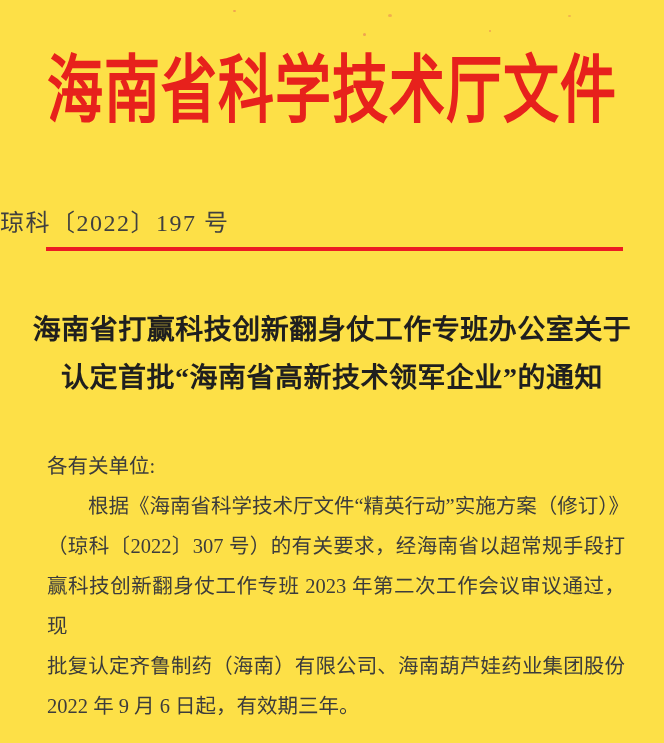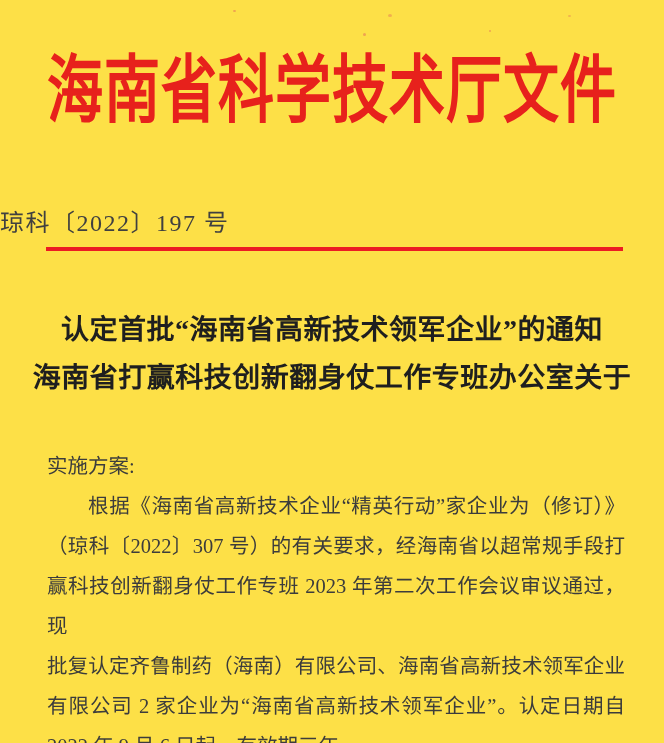--- a/index.html
+++ b/index.html
@@ -117,29 +117,28 @@
   <div class="speck s4"></div>
   <div class="speck s5"></div>
 
   <h1 class="org-title">海南省科学技术厅文件</h1>
 
   <div class="doc-number">琼科〔2022〕197 号</div>
 
   <div class="red-line"></div>
 
   <div class="doc-title">
+    <div>海南省打赢科技创新翻身仗工作专班办公室关于</div>
     <div>认定首批“海南省高新技术领军企业”的通知</div>
-    <div>海南省打赢科技创新翻身仗工作专班办公室关于</div>
   </div>
 
   <div class="body-text">
-    <div class="salutation">实施方案:</div>
+    <div class="salutation">各有关单位:</div>
     <div>
-      <div class="para-line first">根据《海南省高新技术企业“精英行动”家企业为（修订）》</div>
+      <div class="para-line first">根据《海南省科学技术厅文件“精英行动”实施方案（修订）》</div>
       <div class="para-line">（琼科〔2022〕307 号）的有关要求，经海南省以超常规手段打</div>
       <div class="para-line">赢科技创新翻身仗工作专班 2023 年第二次工作会议审议通过，现</div>
-      <div class="para-line">批复认定齐鲁制药（海南）有限公司、海南省高新技术领军企业</div>
-      <div class="para-line">有限公司 2 家企业为“海南省高新技术领军企业”。认定日期自</div>
+      <div class="para-line">批复认定齐鲁制药（海南）有限公司、海南葫芦娃药业集团股份</div>
       <div class="para-line last">2022 年 9 月 6 日起，有效期三年。</div>
     </div>
   </div>
 
 </div>
 
 </body></html>

